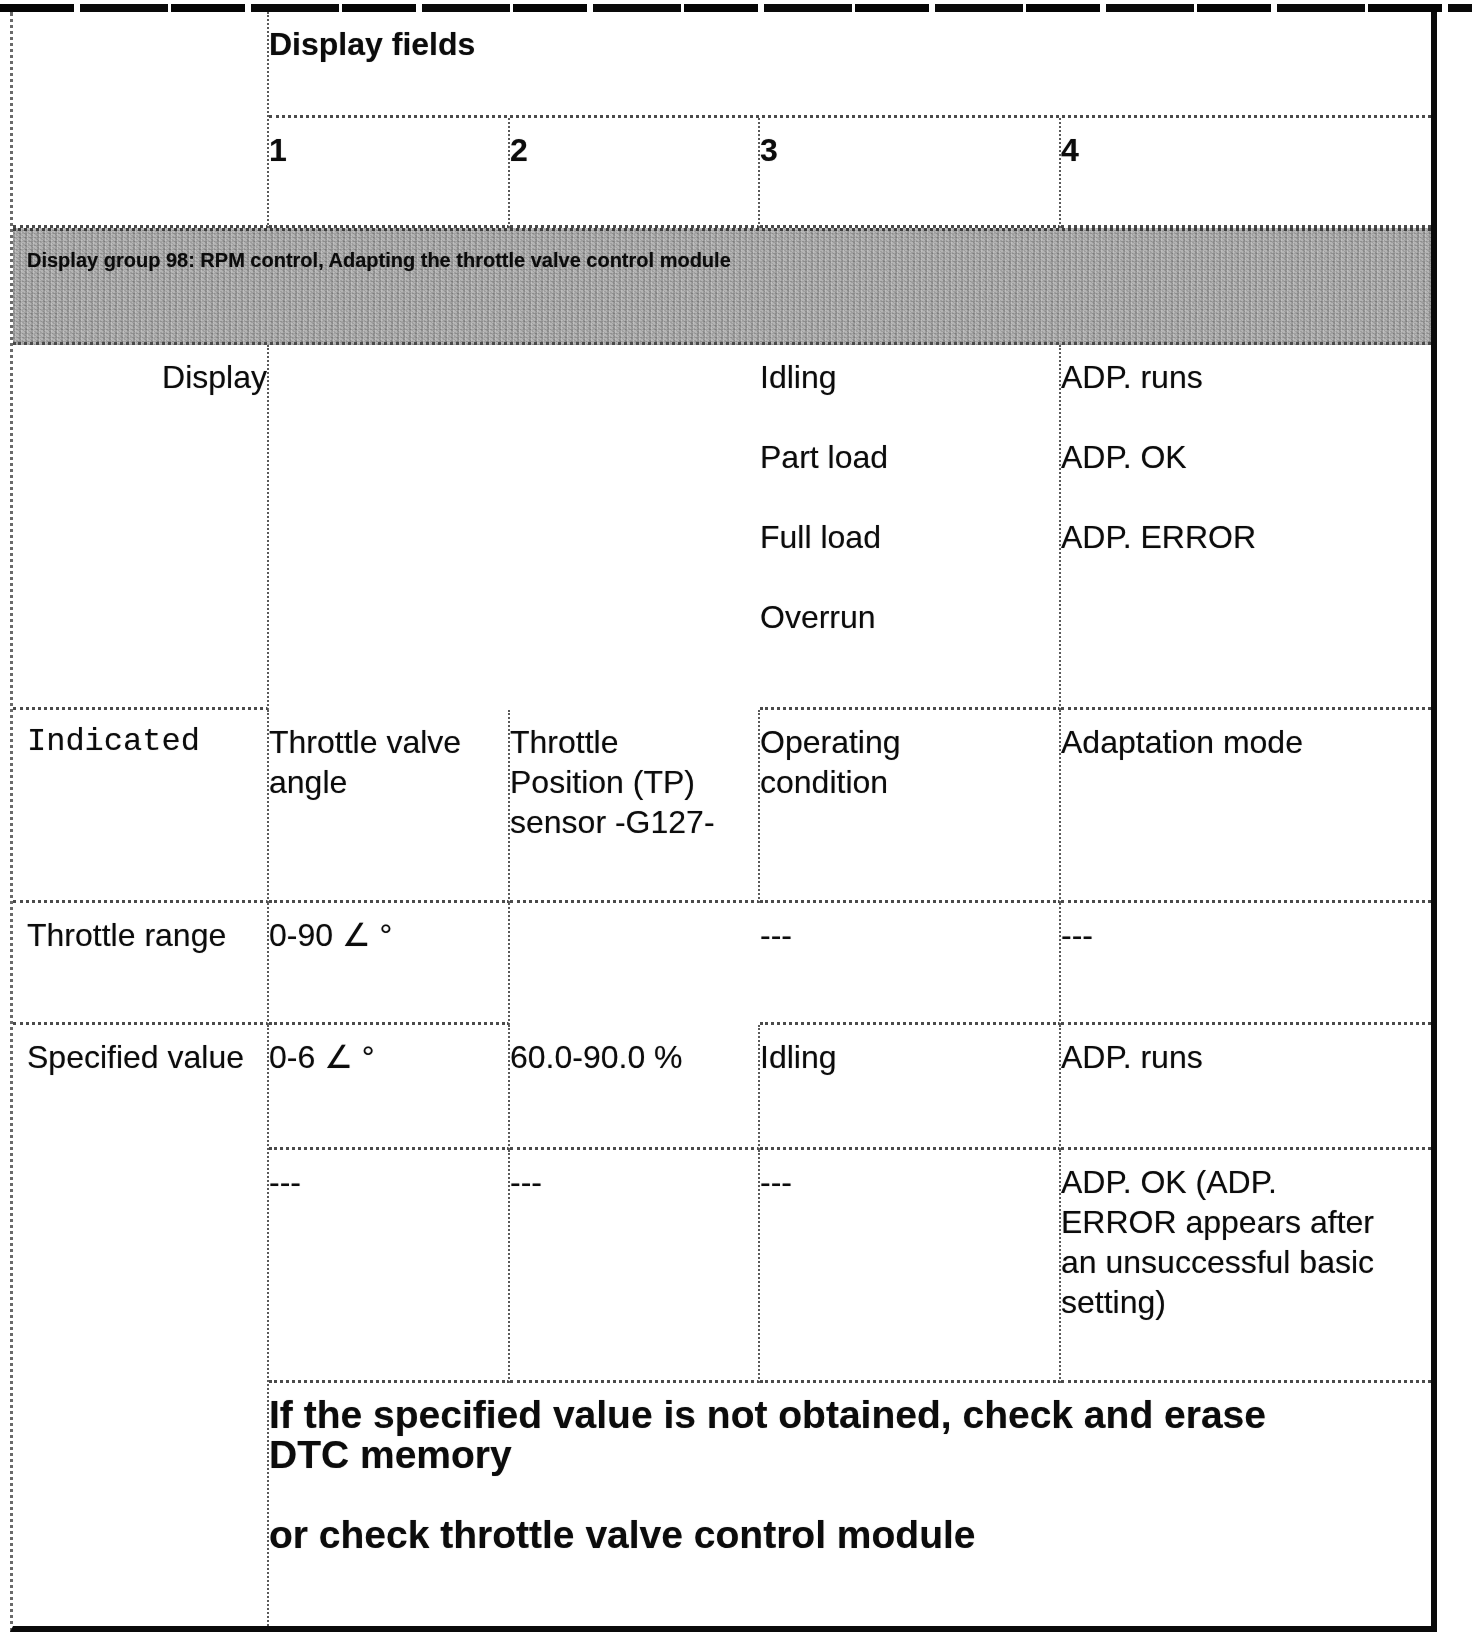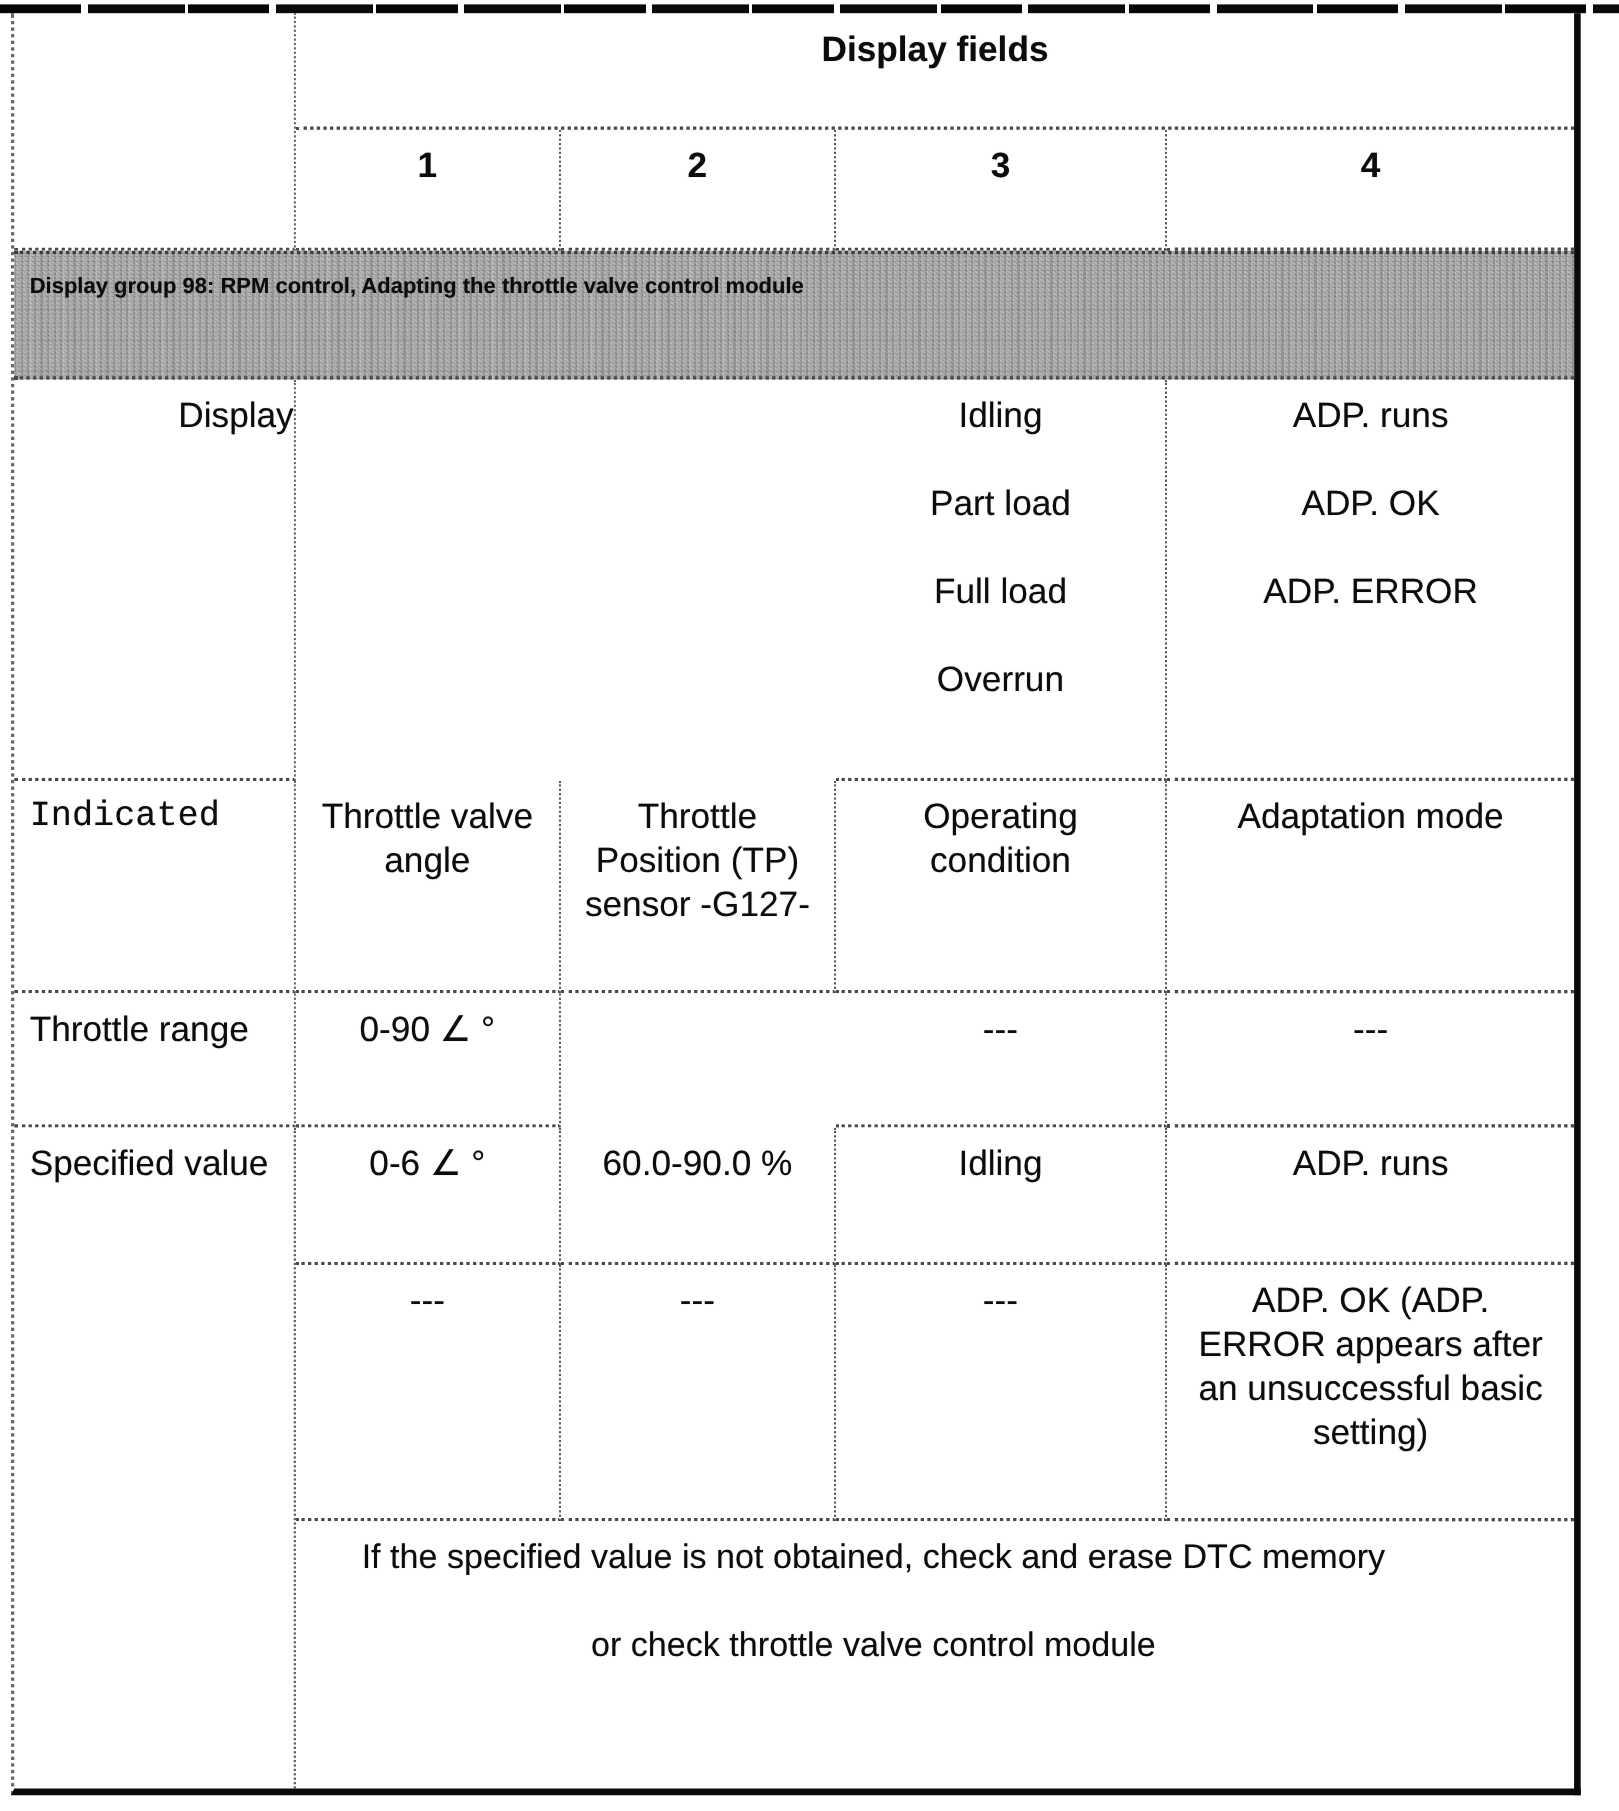--- a/index.html
+++ b/index.html
@@ -40,21 +40,21 @@
     display: grid;
     width: 100%; height: 100%;
     grid-template-columns: 256px 241px 250px 301px 1fr;
     grid-template-rows: 106px 110px 117px 365px 193px 122px 125px 233px 1fr;
   }
   .c {
     box-sizing: border-box;
     font-size: 32px;
     line-height: 40px;
     padding-top: 12px;
-    text-align: center;
+    text-align: left;
     white-space: pre-line;
     text-shadow: 0 0 1px rgba(0,0,0,0.38);
     overflow: hidden;
   }
   .bR { border-right: 2px dotted #5a5a5a; }
   .bB { border-bottom: 3px dotted #4a4a4a; }
   .label {
     text-align: left;
     padding-left: 14px;
   }
@@ -69,22 +69,23 @@
     background-color: #b4b4b4;
     background-image:
       repeating-linear-gradient(90deg, rgba(0,0,0,0.13) 0 2px, rgba(255,255,255,0.16) 2px 3px, rgba(0,0,0,0) 3px 6px),
       repeating-linear-gradient(0deg, rgba(0,0,0,0.10) 0 1px, rgba(0,0,0,0) 1px 4px),
       repeating-linear-gradient(37deg, rgba(0,0,0,0.12) 0 1px, rgba(0,0,0,0) 1px 3px);
     border-top: 3px dotted #3d3d3d;
   }
   .note {
     grid-column: 2 / 6;
     grid-row: 9 / 10;
-    font-size: 31px;
+    font-size: 39px;
     padding-right: 112px;
+    font-weight: bold;
   }
 </style>
 </head>
 <body>
 
 <div class="page">
   <div class="top-line"></div>
 
   <div class="table-frame">
     <div class="grid">

